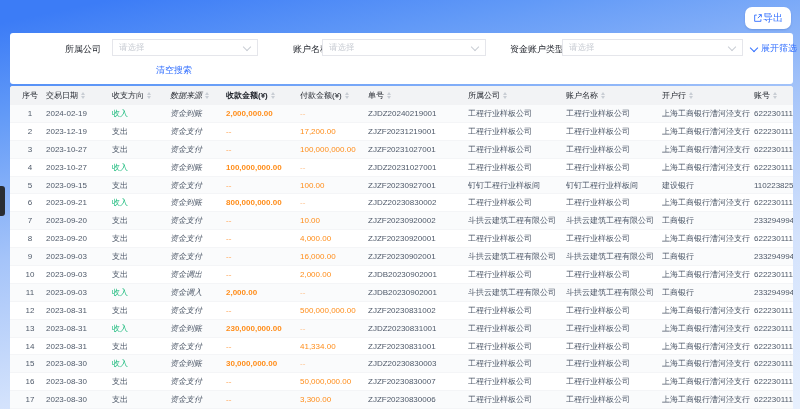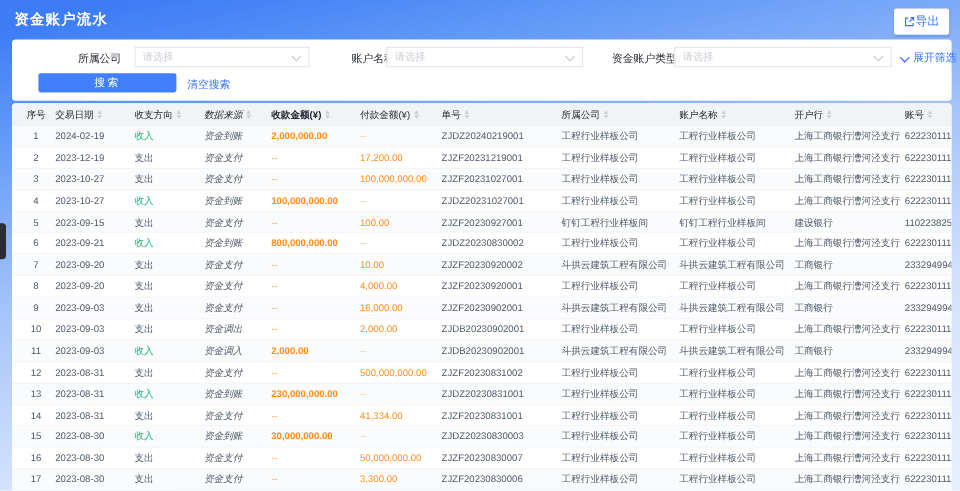--- a/index.html
+++ b/index.html
@@ -12,21 +12,21 @@
     position:relative;width:800px;height:409px;overflow:hidden;
     background:linear-gradient(168deg,#3c7cf6 4%,#629af7 20%,#a5c4f9 45%,#d3e2fc 70%,#e7f0fe 100%);
   }
   
   .page-title{
     position:absolute;left:12px;top:8px;color:#ffffff;
     font-size:12px;font-weight:bold;letter-spacing:1px;
   }
   .export-btn{
     position:absolute;right:9px;top:7px;height:22px;padding:0 8px;
-    background:#ffffff;border-radius:2px;display:flex;align-items:center;gap:0;
+    background:#ffffff;border-radius:7px;display:flex;align-items:center;gap:0;
     color:#3370ff;font-size:10px;cursor:pointer;box-shadow:0 1px 2px rgba(0,40,120,.18);
   }
   .export-icon{width:10px;height:10px;display:block;}
   
   .filter-card{
     position:absolute;left:10px;top:33px;width:783px;height:51px;
     background:#ffffff;border-radius:3px;
   }
   .f-label{position:absolute;top:10px;font-size:9px;color:#1d2129;white-space:nowrap;}
   .lbl-company{left:55px;}
@@ -100,21 +100,20 @@
   .left-handle{
     position:absolute;left:0;top:186px;width:5px;height:30px;
     background:#2a2d33;border-radius:0 3px 3px 0;cursor:pointer;
   }
 </style>
 </head>
 <body>
 
 <div class="page">
 
-  <div class="page-title">资金账户流水</div>
   <div class="export-btn">
     <svg class="export-icon" viewBox="0 0 12 12" fill="none">
       <path d="M4.5 2.5 H2 V10 H9.5 V7.5" stroke="#3370ff" stroke-width="1.1" fill="none"></path>
       <path d="M6.8 2 H10 V5.2 M10 2 L5.8 6.2" stroke="#3370ff" stroke-width="1.1" fill="none"></path>
     </svg>
     <span>导出</span>
   </div>
 
   <div class="filter-card">
     <span class="f-label lbl-company">所属公司</span>
@@ -133,21 +132,20 @@
     <div class="select sel-type">
       <span class="placeholder">请选择</span>
       <span class="chev"></span>
     </div>
 
     <div class="expand-link">
       <span class="expand-chev"></span>
       <span>展开筛选</span>
     </div>
 
-    <div class="search-btn">搜索</div>
     <div class="clear-link">清空搜索</div>
   </div>
 
   <div class="table-card">
     <div class="thead">
         <div class="th col0">
           <span>序号</span>
         </div>
         <div class="th col1">
           <span>交易日期</span>

